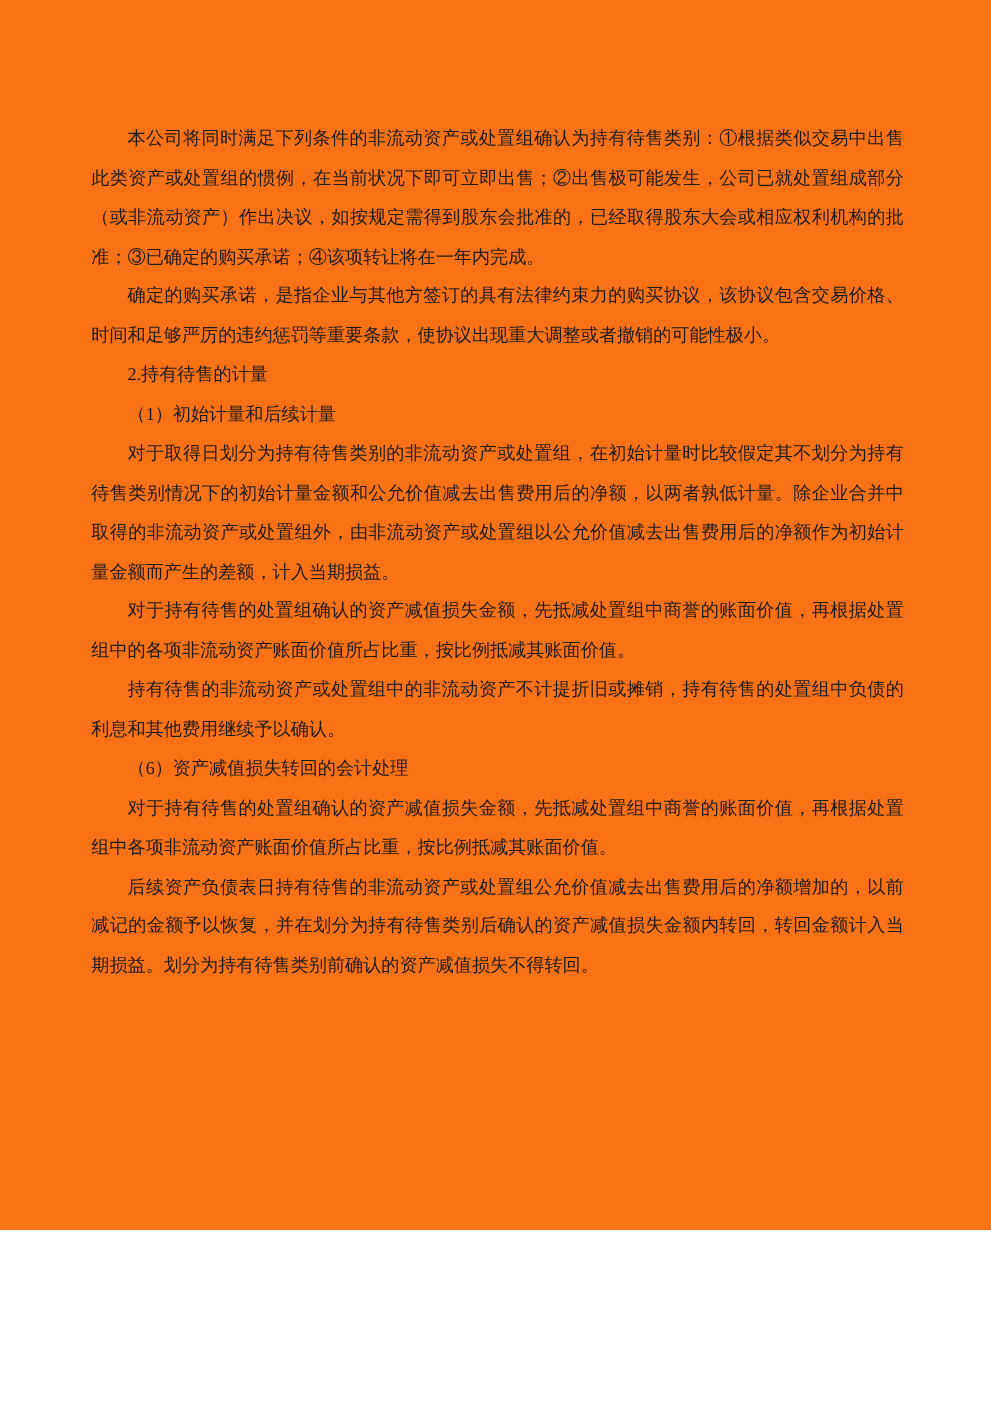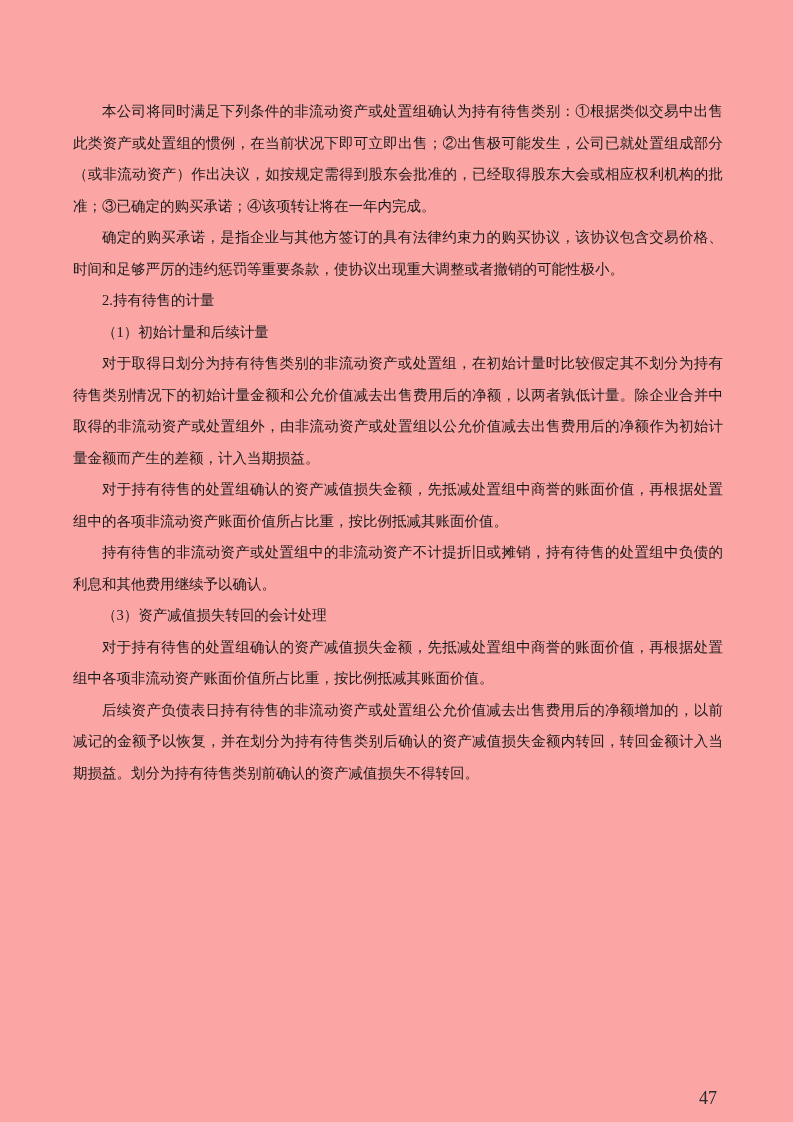--- a/index.html
+++ b/index.html
@@ -3,22 +3,22 @@
 <meta charset="utf-8">
 <style>
   html, body {
     margin: 0;
     padding: 0;
     background: #ffffff;
   }
   .page {
     position: relative;
     width: 793px;
-    height: 1122px;
-    background: #fca5a5;
+    height: 984px;
+    background: #f97316;
     overflow: hidden;
     font-family: "Liberation Serif", "DejaVu Serif", serif;
     color: #1a1a1a;
   }
   .content {
     position: absolute;
     top: 96px;
     left: 73px;
     right: 70px;
   }
@@ -44,18 +44,18 @@
 
 <div class="page">
   <div class="content">
     <p class="para">本公司将同时满足下列条件的非流动资产或处置组确认为持有待售类别：①根据类似交易中出售此类资产或处置组的惯例，在当前状况下即可立即出售；②出售极可能发生，公司已就处置组成部分（或非流动资产）作出决议，如按规定需得到股东会批准的，已经取得股东大会或相应权利机构的批准；③已确定的购买承诺；④该项转让将在一年内完成。</p>
     <p class="para">确定的购买承诺，是指企业与其他方签订的具有法律约束力的购买协议，该协议包含交易价格、时间和足够严厉的违约惩罚等重要条款，使协议出现重大调整或者撤销的可能性极小。</p>
     <p class="para">2.持有待售的计量</p>
     <p class="para">（1）初始计量和后续计量</p>
     <p class="para">对于取得日划分为持有待售类别的非流动资产或处置组，在初始计量时比较假定其不划分为持有待售类别情况下的初始计量金额和公允价值减去出售费用后的净额，以两者孰低计量。除企业合并中取得的非流动资产或处置组外，由非流动资产或处置组以公允价值减去出售费用后的净额作为初始计量金额而产生的差额，计入当期损益。</p>
     <p class="para">对于持有待售的处置组确认的资产减值损失金额，先抵减处置组中商誉的账面价值，再根据处置组中的各项非流动资产账面价值所占比重，按比例抵减其账面价值。</p>
     <p class="para">持有待售的非流动资产或处置组中的非流动资产不计提折旧或摊销，持有待售的处置组中负债的利息和其他费用继续予以确认。</p>
-    <p class="para">（3）资产减值损失转回的会计处理</p>
+    <p class="para">（6）资产减值损失转回的会计处理</p>
     <p class="para">对于持有待售的处置组确认的资产减值损失金额，先抵减处置组中商誉的账面价值，再根据处置组中各项非流动资产账面价值所占比重，按比例抵减其账面价值。</p>
     <p class="para">后续资产负债表日持有待售的非流动资产或处置组公允价值减去出售费用后的净额增加的，以前减记的金额予以恢复，并在划分为持有待售类别后确认的资产减值损失金额内转回，转回金额计入当期损益。划分为持有待售类别前确认的资产减值损失不得转回。</p>
   </div>
   <div class="page-number">47</div>
 </div>
 
 </body></html>

